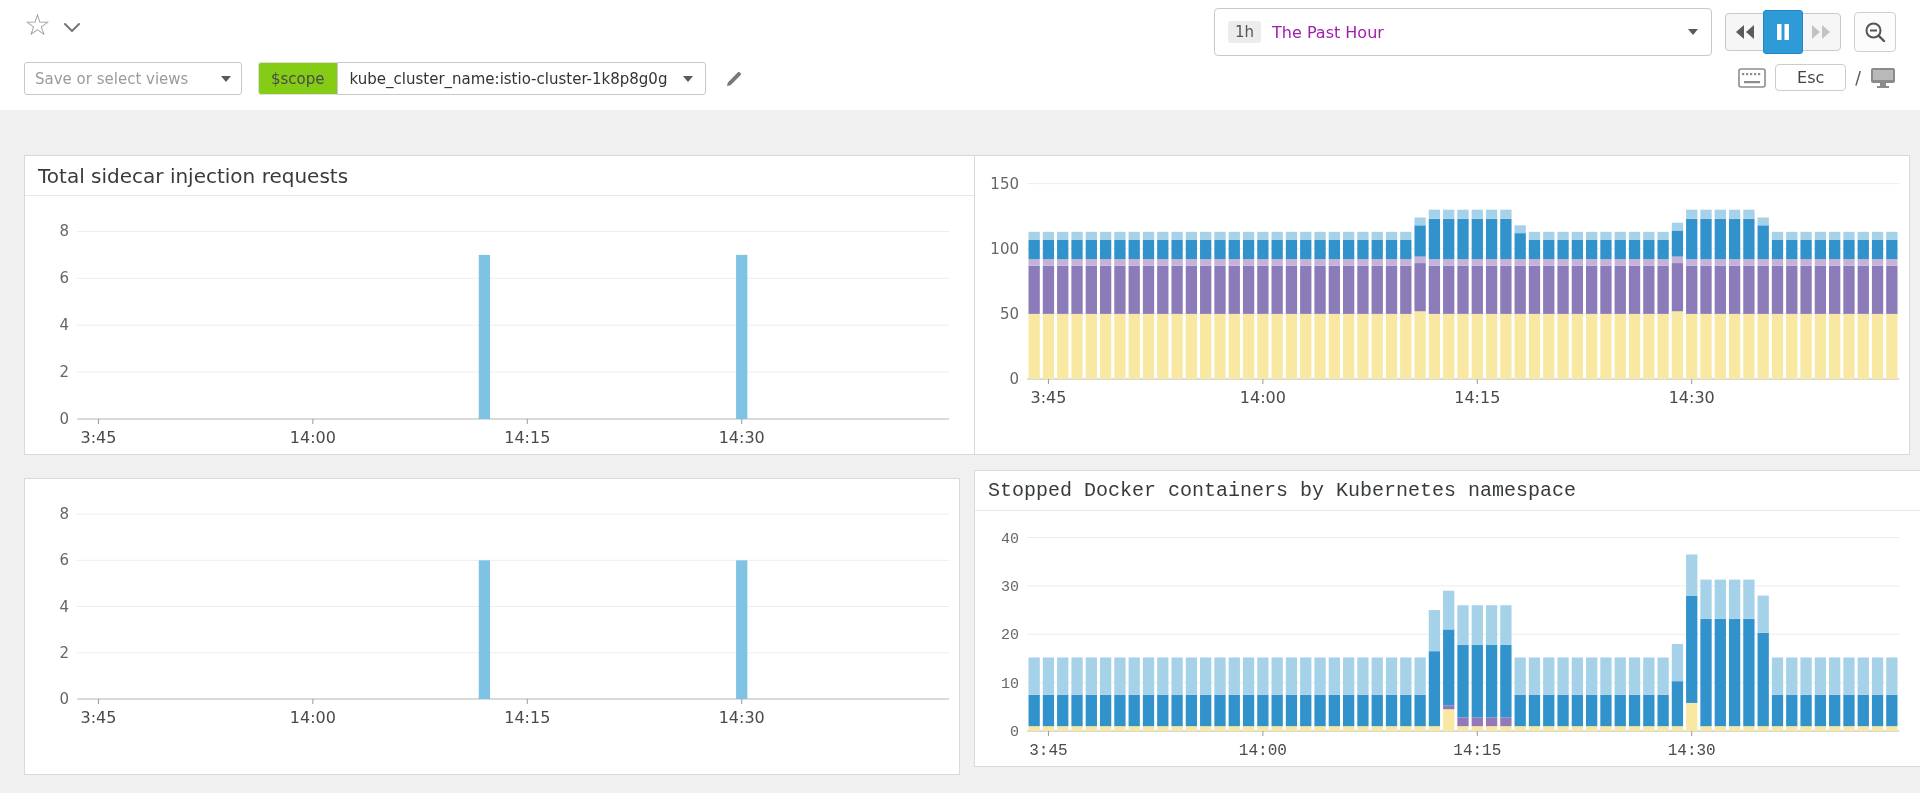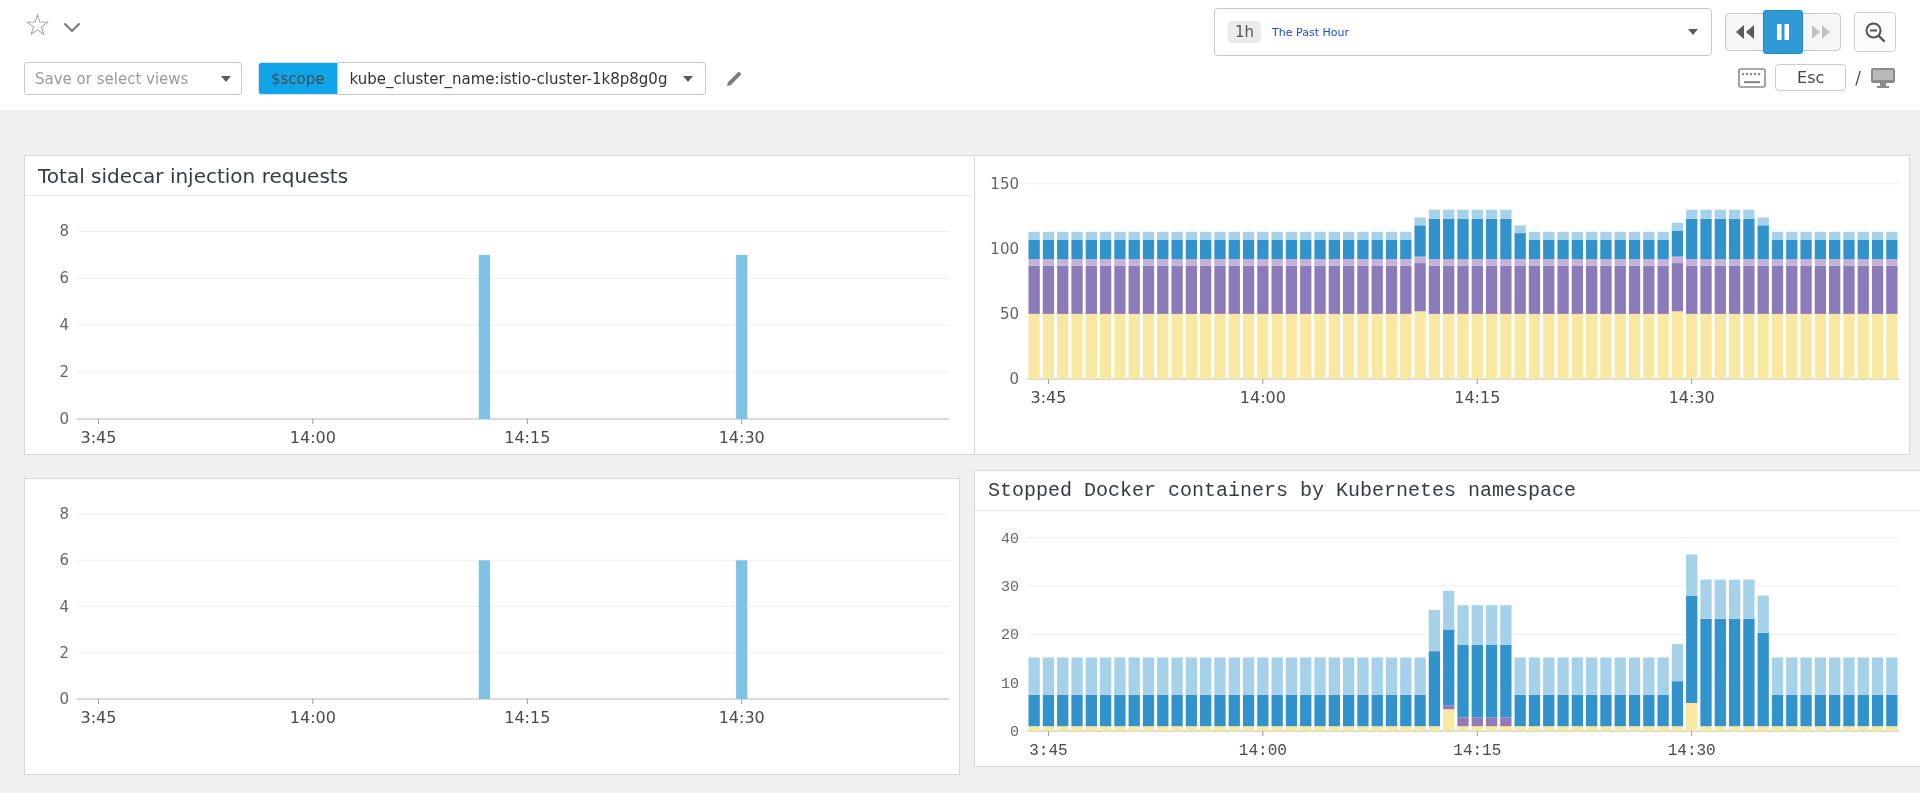--- a/index.html
+++ b/index.html
@@ -10,34 +10,34 @@
   .header { position:absolute; top:0; left:0; width:1920px; height:110px; background:#fff; }
   .title-row { position:absolute; left:24px; top:10px; display:flex; align-items:center; gap:12px; }
   .star { font-size:30px; color:#9a9aa0; line-height:1; }
   .dash-title { font-size:28px; font-weight:400; color:#3c3f42; }
   .chev { margin-top:4px; }
 
   .right-controls { position:absolute; right:24px; top:8px; display:flex; align-items:center; gap:13px; }
   .time-combo { width:498px; height:48px; background:#fff; border:1px solid #c9c9c9; border-radius:4px;
                 display:flex; align-items:center; padding:0 13px; cursor:pointer;text-align:right; }
   .time-badge { background:#ececec; border-radius:3px; padding:2px 7px; font-size:15px; color:#555; margin-right:11px; }
-  .time-label { font-size:11px; color:#1d4ed8; }
+  .time-label { font-size:16px; color:#a21caf; }
   .caret { margin-left:auto; width:0; height:0; border-left:5px solid transparent; border-right:5px solid transparent; border-top:6px solid #5a5a5a; }
 
   .playback { display:flex; align-items:center; height:38px; background:#f6f6f6; border:1px solid #c9c9c9; border-radius:4px; }
   .pb-btn { width:38px; height:36px; display:flex; align-items:center; justify-content:center; cursor:pointer; background:transparent; border:none; }
   .pb-pause { width:40px; height:44px; background:#2E9BD6; border:1px solid #2187c7; border-radius:3px; margin:0 -1px; z-index:2; display:flex; align-items:center; justify-content:center; cursor:pointer; }
   .zoom-btn { width:42px; height:40px; background:#fcfcfc; border:1px solid #cfcfcf; border-radius:4px; display:flex; align-items:center; justify-content:center; cursor:pointer; }
 
   .row2 { position:absolute; top:62px; left:0; width:1920px; height:34px; }
   .views-select { position:absolute; left:24px; top:0; width:218px; height:33px; border:1px solid #c9c9c9; border-radius:3px;
                   background:#fff; display:flex; align-items:center; padding:0 10px; cursor:pointer;gap:24px; }
   .views-select .ph { font-size:15px; color:#9b9b9b; }
   .scope-group { position:absolute; left:258px; top:0; display:flex; align-items:stretch; height:33px; }
-  .scope-chip { background:#0ea5e9; border:1px solid #e0e0e0; border-right:none; border-radius:3px 0 0 3px;
+  .scope-chip { background:#84cc16; border:1px solid #e0e0e0; border-right:none; border-radius:3px 0 0 3px;
                 display:flex; align-items:center; padding:0 12px; font-size:15px; color:#4a4a4a; }
   .scope-value { background:#fff; border:1px solid #c9c9c9; border-radius:0 3px 3px 0; display:flex; align-items:center;
                  padding:8px 12px; gap:16px; font-size:15px; color:#333; cursor:pointer; }
   .pencil-wrap { display:flex; align-items:center; margin-left:18px; cursor:pointer; }
   .shortcuts { position:absolute; right:24px; top:2px; display:flex; align-items:center; gap:9px; }
   .esc-key { border:1px solid #ccc; border-radius:4px; background:#fff; padding:3px 21px; font-size:16px; color:#444; cursor:pointer; }
   .slash { font-size:17px; color:#555; }
 
   
   .main { position:absolute; top:110px; left:0; width:1920px; height:683px; background:#f0f0f1; }

